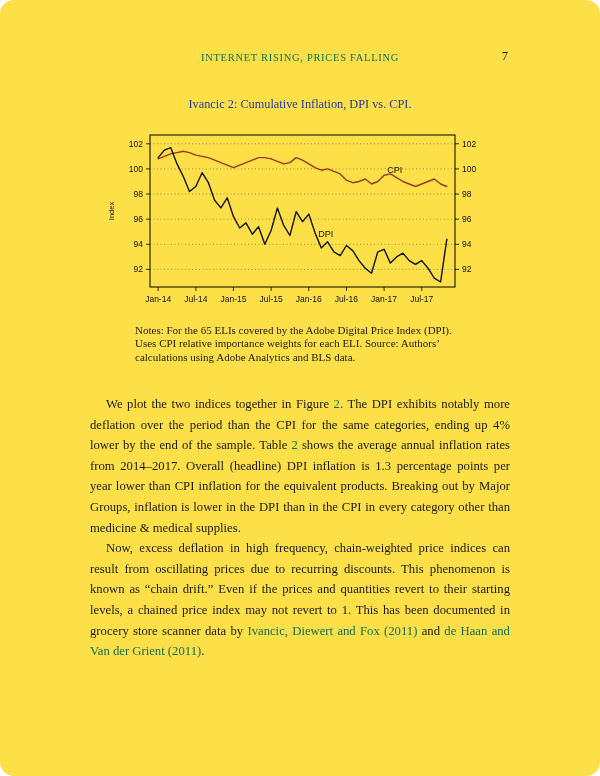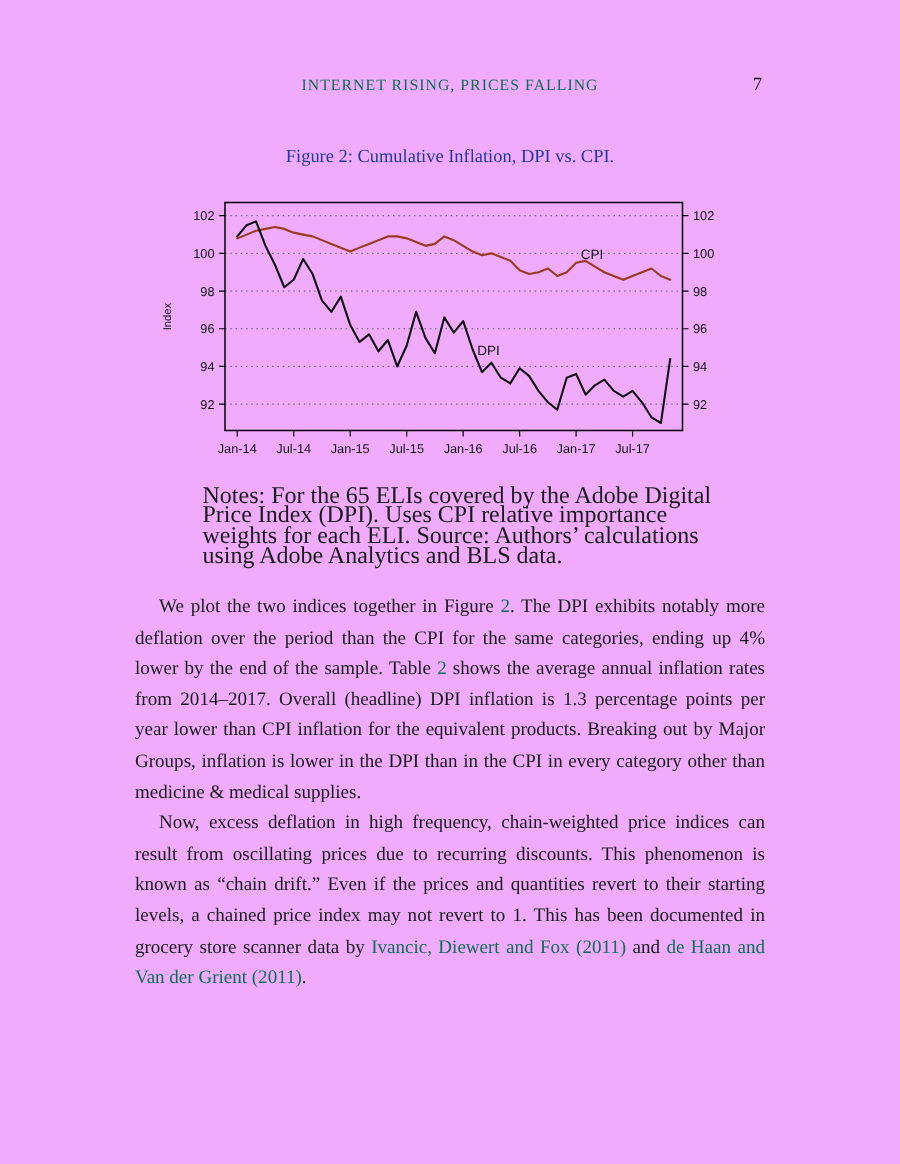--- a/index.html
+++ b/index.html
@@ -3,24 +3,25 @@
 <meta charset="utf-8">
 <style>
   :root{
     --green:#0E6E55;
     --blue:#2438A0;
   }
   html,body{margin:0;padding:0;background:#ffffff;}
   .page{
     position:relative;
     width:600px;height:776px;
-    background:#f0abfc;
+    background:#fde047;
     font-family:"Liberation Serif", serif;
     color:#1a1a1a;
     overflow:hidden;
+    border-radius:14px;
   }
   .running-header{
     position:absolute;top:52px;left:0;width:100%;
     text-align:center;
     font-size:10.5px;letter-spacing:0.7px;
     color:var(--green);
   }
   .page-number{
     position:absolute;top:49px;right:92px;
     font-size:12.5px;color:#1a1a1a;
@@ -33,42 +34,42 @@
   }
   .chart-wrap{
     position:absolute;top:127px;left:100px;width:400px;height:192px;
   }
   .chart-wrap svg{width:400px;height:190px;display:block;}
   .tick{font:8.5px "Liberation Sans", sans-serif;fill:#111;}
   .axis-label{font:7.5px "Liberation Sans", sans-serif;fill:#111;}
   .series-label{font:9px "Liberation Sans", sans-serif;fill:#111;}
   .figure-notes{
     position:absolute;top:324px;left:135px;width:340px;
-    font-size:16px;line-height:13.4px;
+    font-size:11px;line-height:13.4px;
     color:#1a1a1a;
   }
   .body-text{
     position:absolute;top:394px;left:90px;width:420px;
     font-size:12.7px;line-height:20.6px;
     text-align:justify;
   }
   .body-text p{margin:0;}
   .para.indent{text-indent:16px;}
   .ref-link,.citation-link{color:var(--green);cursor:pointer;text-decoration:none;}
 </style>
 </head>
 <body>
 
 <div class="page">
 
   <div class="running-header">INTERNET RISING, PRICES FALLING</div>
 
   <div class="page-number">7</div>
 
-  <div class="figure-caption">Figure 2: Cumulative Inflation, DPI vs. CPI.</div>
+  <div class="figure-caption">Ivancic 2: Cumulative Inflation, DPI vs. CPI.</div>
 
   <div class="chart-wrap">
     <svg viewBox="0 0 400 190" xmlns="http://www.w3.org/2000/svg">
         <line x1="50" y1="142.4132231404958" x2="355" y2="142.4132231404958" stroke="#555" stroke-width="0.6" stroke-dasharray="1,2.5"></line>
         <line x1="46" y1="142.4132231404958" x2="50" y2="142.4132231404958" stroke="#000" stroke-width="0.8"></line>
         <line x1="355" y1="142.4132231404958" x2="359" y2="142.4132231404958" stroke="#000" stroke-width="0.8"></line>
         <text x="43" y="145.4132231404958" text-anchor="end" class="tick">92</text>
         <text x="362" y="145.4132231404958" text-anchor="start" class="tick">92</text>
         <line x1="50" y1="117.28925619834706" x2="355" y2="117.28925619834706" stroke="#555" stroke-width="0.6" stroke-dasharray="1,2.5"></line>
         <line x1="46" y1="117.28925619834706" x2="50" y2="117.28925619834706" stroke="#000" stroke-width="0.8"></line>

